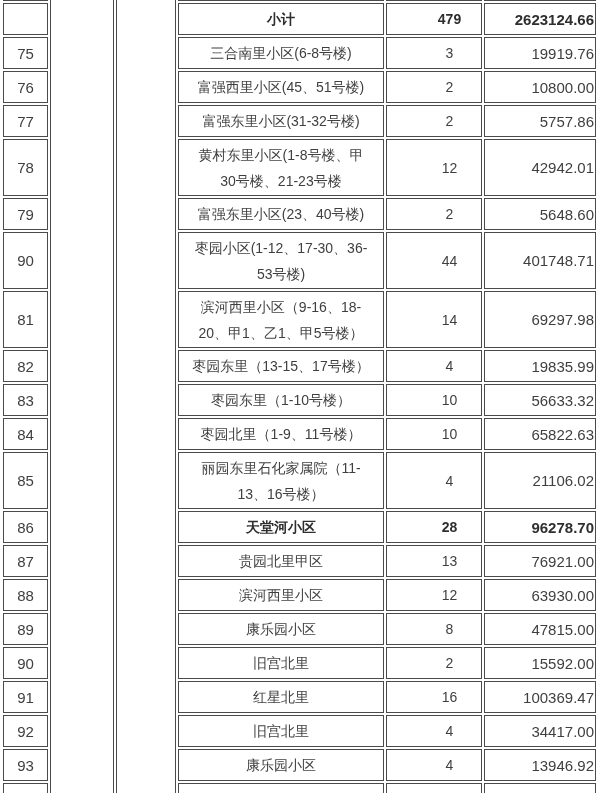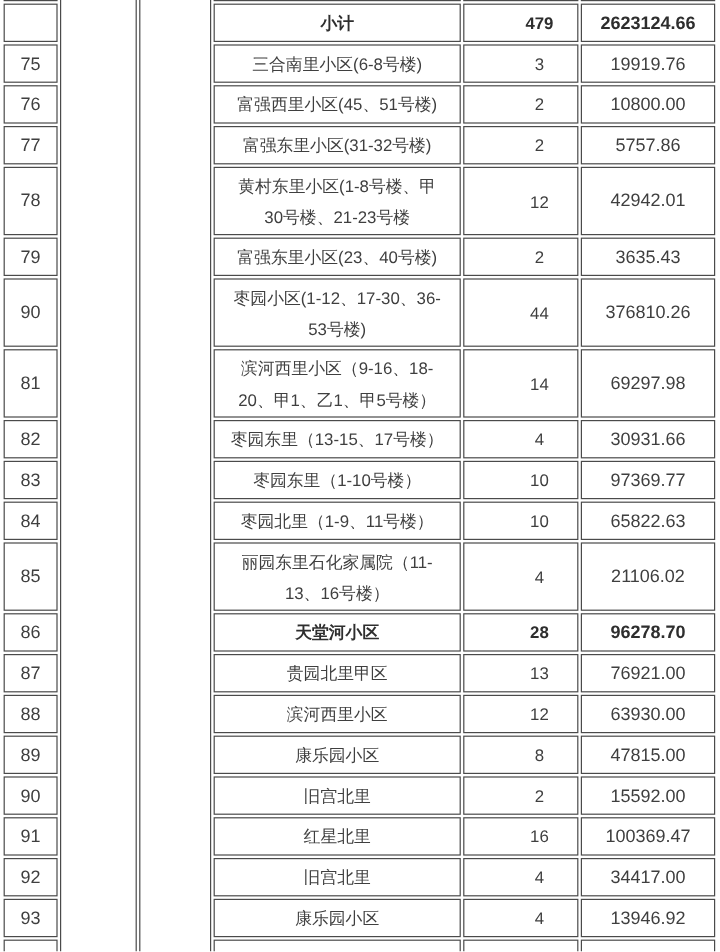--- a/index.html
+++ b/index.html
@@ -28,21 +28,21 @@
     font-size: 15px;
     padding: 0 1px;
     overflow: hidden;
   }
   td.name-cell {
     font-size: 14px;
     line-height: 26px;
     padding: 0 13px;
   }
   td.count-cell { font-size: 14px; padding-left: 32px; }
-  td.amount-cell { font-size: 15px; }
+  td.amount-cell { font-size: 15px; text-align: right; }
   tr.r-d td { height: 30px; }
   tr.r-s td { height: 32px; }
   tr.r-t td { height: 57px; }
   td.empty-col { }
   .bold { font-weight: bold; color: #2e2e2e; }
 </style>
 </head>
 <body>
 
 <div class="screen">
@@ -91,45 +91,45 @@
         <tr class="r-t">
           <td>78</td>
           <td class="name-cell">黄村东里小区(1-8号楼、甲30号楼、21-23号楼</td>
           <td class="count-cell">12</td>
           <td class="amount-cell">42942.01</td>
         </tr>
         <tr class="r-s">
           <td>79</td>
           <td class="name-cell">富强东里小区(23、40号楼)</td>
           <td class="count-cell">2</td>
-          <td class="amount-cell">3635.43</td>
+          <td class="amount-cell">5648.60</td>
         </tr>
         <tr class="r-t">
           <td>90</td>
           <td class="name-cell">枣园小区(1-12、17-30、36-53号楼)</td>
           <td class="count-cell">44</td>
-          <td class="amount-cell">376810.26</td>
+          <td class="amount-cell">401748.71</td>
         </tr>
         <tr class="r-t">
           <td>81</td>
           <td class="name-cell">滨河西里小区（9-16、18-20、甲1、乙1、甲5号楼）</td>
           <td class="count-cell">14</td>
           <td class="amount-cell">69297.98</td>
         </tr>
         <tr class="r-s">
           <td>82</td>
           <td class="name-cell">枣园东里（13-15、17号楼）</td>
           <td class="count-cell">4</td>
-          <td class="amount-cell">30931.66</td>
+          <td class="amount-cell">19835.99</td>
         </tr>
         <tr class="r-s">
           <td>83</td>
           <td class="name-cell">枣园东里（1-10号楼）</td>
           <td class="count-cell">10</td>
-          <td class="amount-cell">97369.77</td>
+          <td class="amount-cell">56633.32</td>
         </tr>
         <tr class="r-s">
           <td>84</td>
           <td class="name-cell">枣园北里（1-9、11号楼）</td>
           <td class="count-cell">10</td>
           <td class="amount-cell">65822.63</td>
         </tr>
         <tr class="r-t">
           <td>85</td>
           <td class="name-cell">丽园东里石化家属院（11-13、16号楼）</td>

